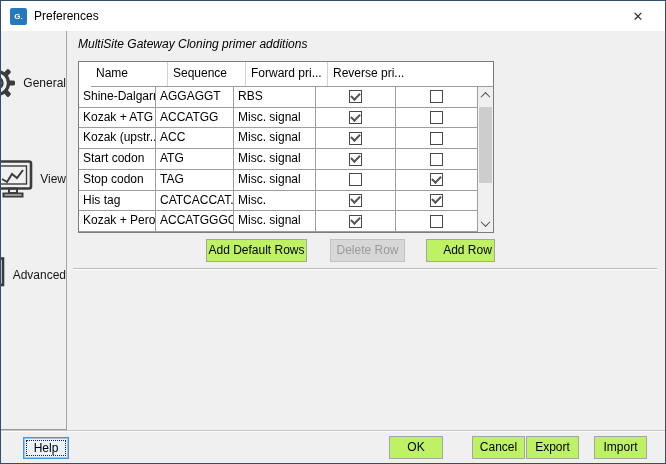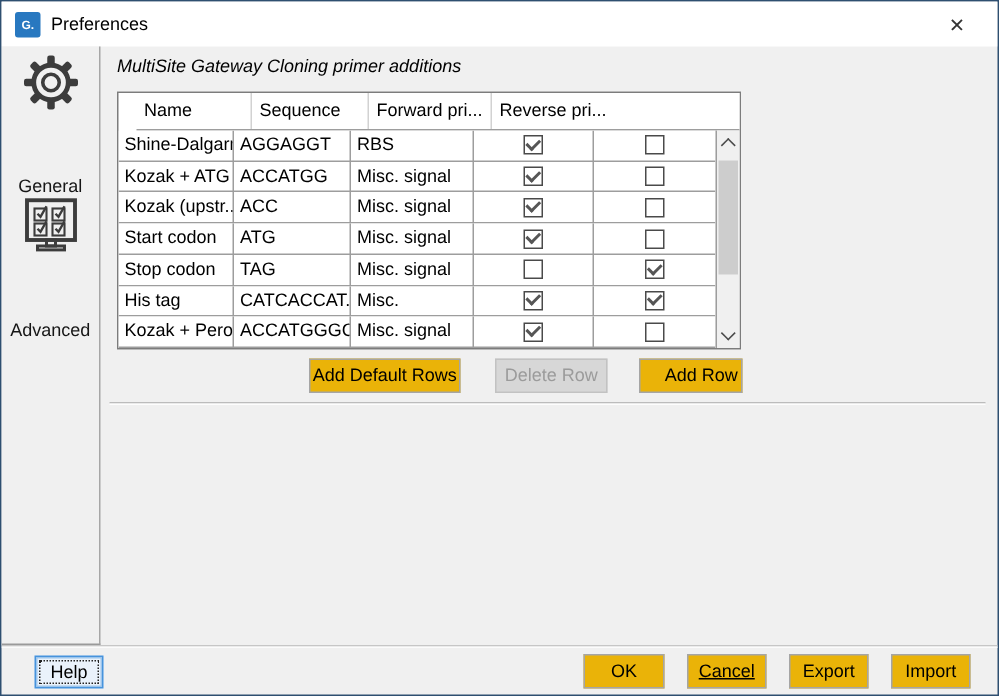--- a/index.html
+++ b/index.html
@@ -15,22 +15,22 @@
               background: #2878c0; border-radius: 2px; color: #fff; font-size: 8px;
               font-weight: bold; display: flex; align-items: center; justify-content: center; }
   .title-text { position: absolute; left: 33px; top: 0; height: 30px; line-height: 30px; }
   .close-btn { position: absolute; right: 6px; top: 0; width: 42px; height: 30px;
                display: flex; align-items: center; justify-content: center; }
 
   
   .sidebar { position: absolute; left: 0; top: 30px; width: 66px; height: 399px;
              background: #f0f0f0; border-right: 1px solid #a6a6a6; border-bottom: 1px solid #9a9a9a;
              padding-top: 4px; }
-  .side-item { width: 65px; height: 96px; display: flex; flex-direction: column;
-               align-items: center; justify-content: space-between; gap: 6px; }
+  .side-item { width: 65px; height: 96px; display: flex; flex-direction: row;
+               align-items: center; justify-content: flex-end; gap: 6px; }
   .side-item.selected { background: #a8a8a8; }
   .side-label { font-size: 12px; color: #161616; }
 
   
   .section-title { position: absolute; left: 77px; top: 36px; font-style: italic; }
 
   
   .ptable { position: absolute; left: 77px; top: 60px; width: 416px; height: 172px;
             border: 1px solid #7c7c7c; background: #fff; }
   .thead { position: absolute; top: 0; left: 0; right: 0; height: 25px; display: grid;
@@ -56,37 +56,37 @@
              background: #f0f0f0; border-left: 1px solid #9d9d9d; }
   .scroll-arrow { position: absolute; left: 0; width: 15px; height: 15px;
                   display: flex; align-items: center; justify-content: center; }
   .scroll-arrow.up { top: 1px; } .scroll-arrow.down { bottom: 1px; }
   .chev { width: 7px; height: 7px; border-left: 1.5px solid #4a4a4a; border-top: 1.5px solid #4a4a4a; }
   .up .chev { transform: rotate(45deg) translate(1px,1px); }
   .down .chev { transform: rotate(225deg) translate(1px,1px); }
   .scroll-thumb { position: absolute; left: 1px; top: 20px; width: 13px; height: 76px; background: #cdcdcd; }
 
   
-  .btn { position: absolute; height: 23px; background: #eab308; border: 1px solid #a5a5a5;
+  .btn { position: absolute; height: 23px; background: #bef264; border: 1px solid #a5a5a5;
          font: 12px "Liberation Sans", sans-serif; text-align: center; line-height: 20px; color: #000; }
   .btn-add-default { left: 205px; top: 238px; width: 101px; }
   .btn-delete-row { left: 329px; top: 238px; width: 75px; background: #d7d7d7;
                     border-color: #c2c2c2; color: #9b9b9b; }
   .btn-add-row { left: 425px; top: 238px; width: 69px; padding-left: 14px; }
 
   .divider { position: absolute; left: 72px; top: 267px; width: 584px; height: 2px;
              border-top: 1px solid #bcbcbc; border-bottom: 1px solid #fdfdfd; }
   .footer-line { position: absolute; left: 0; top: 429px; width: 666px; height: 2px;
              border-top: 1px solid #c6c6c6; border-bottom: 1px solid #fbfbfb; }
 
   .btn-help { left: 22px; top: 436px; width: 46px; height: 22px; background: #eaf2fb;
               border: 1px solid #4793dc; box-shadow: inset 0 0 0 1px #9cc5ec;
               outline: 1px dotted #222; outline-offset: -4px; }
   .btn-ok     { left: 388px; top: 435px; width: 54px; }
-  .btn-cancel { left: 457px; top: 435px; width: 53px; text-decoration: underline; }
+  .btn-cancel { left: 471px; top: 435px; width: 53px; }
   .btn-export { left: 525px; top: 435px; width: 53px; }
   .btn-import { left: 593px; top: 435px; width: 53px; }
 
   .icon-svg { display: block; }
 </style>
 </head>
 <body>
 
 <div class="dialog">
 
@@ -112,20 +112,34 @@
             <rect x="17.5" y="2" width="5" height="7" rx="1.5" transform="rotate(270 20 20)"></rect>
             <rect x="17.5" y="2" width="5" height="7" rx="1.5" transform="rotate(315 20 20)"></rect>
           </g>
           <circle cx="20" cy="20" r="11.5" fill="none" stroke="#3c3c3c" stroke-width="3.2"></circle>
           <circle cx="20" cy="20" r="5.5" fill="#f0f0f0" stroke="#3c3c3c" stroke-width="2.4"></circle>
         </svg>
       </span>
       <span class="side-label">General</span>
     </div>
 
+    <div class="side-item">
+      <span>
+        <svg class="icon-svg" width="42" height="40" viewBox="0 0 42 40">
+          <g fill="none" stroke="#3c3c3c">
+            <rect x="3" y="2.5" width="36" height="27" rx="2" stroke-width="2.6"></rect>
+            <rect x="7.5" y="7" width="27" height="18" stroke-width="1.4"></rect>
+            <polyline points="10,20 15,23 20,15 25,19 31,11" stroke-width="2"></polyline>
+            <rect x="17" y="29.5" width="8" height="4.5" stroke-width="2"></rect>
+            <rect x="11.5" y="34.5" width="19" height="3" stroke-width="2"></rect>
+          </g>
+        </svg>
+      </span>
+      <span class="side-label">View</span>
+    </div>
 
 
     <div class="side-item">
       <span>
         <svg class="icon-svg" width="40" height="38" viewBox="0 0 40 38">
           <g fill="none" stroke="#3c3c3c">
             <rect x="4" y="2.5" width="32" height="26.5" stroke-width="2.6"></rect>
             <rect x="9" y="8" width="8" height="8" stroke-width="1.4"></rect>
             <rect x="21" y="8" width="8" height="8" stroke-width="1.4"></rect>
             <rect x="9" y="18" width="8" height="8" stroke-width="1.4"></rect>

